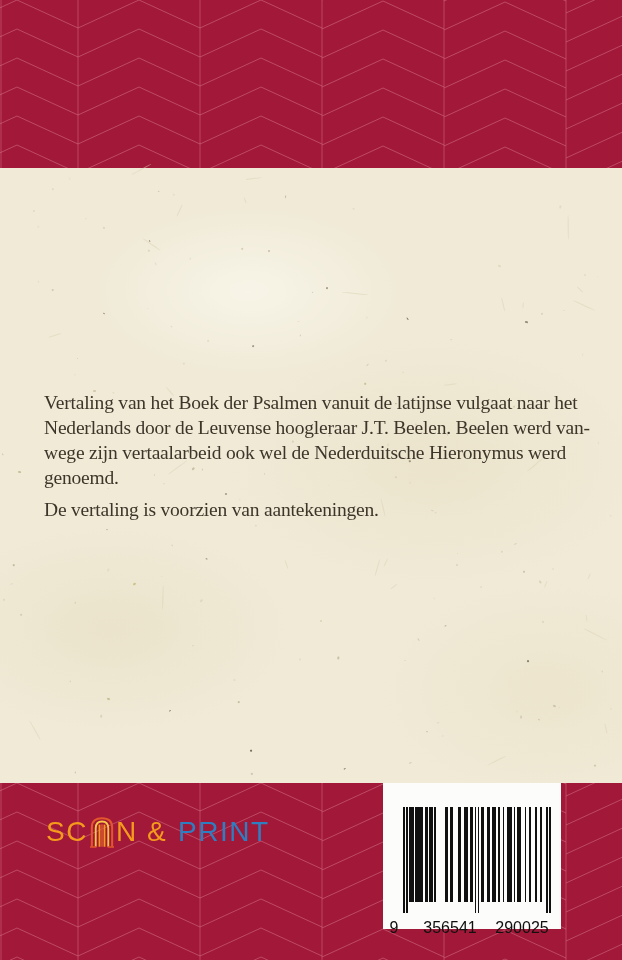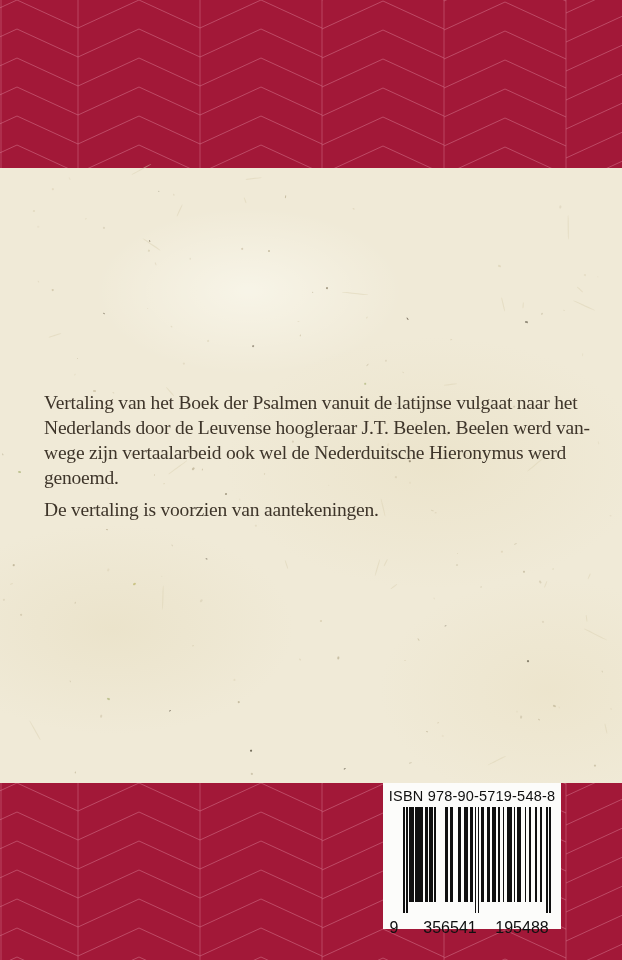--- a/index.html
+++ b/index.html
@@ -236,23 +236,35 @@
         <div class="speck" style="left: 106.961px; top: 530.267px; width: 3.23611px; height: 1.6365px; background: rgb(154, 165, 95); opacity: 0.55; transform: rotate(17.9471deg);"></div>
         <div class="speck" style="left: 17.9529px; top: 302.86px; width: 3.06221px; height: 2.25598px; background: rgb(154, 165, 95); opacity: 0.55; transform: rotate(12.5994deg);"></div>
       </div>
     <p class="blurb p1">Vertaling van het Boek der Psalmen vanuit de latijnse vulgaat naar het
 Nederlands door de Leuvense hoogleraar J.T. Beelen. Beelen werd van-
 wege zijn vertaalarbeid ook wel de Nederduitsche Hieronymus werd
 genoemd.</p>
     <p class="blurb p2">De vertaling is voorzien van aantekeningen.</p>
   </div>
 
+  <div class="logo">
+    <span class="scan">SC</span>
+    <svg class="arch" width="24" height="32" viewBox="0 0 26 34">
+      <path d="M2,33 L2,12 C2,4.5 6.5,2 13,2 C19.5,2 24,4.5 24,12 L24,33" fill="none" stroke="#E2572B" stroke-width="2.2"></path>
+      <path d="M6.2,33 L6.2,13 C6.2,7.5 9,5.6 13,5.6 C17,5.6 19.8,7.5 19.8,13 L19.8,33" fill="none" stroke="#F6C845" stroke-width="2"></path>
+      <line x1="10.3" y1="9" x2="10.3" y2="33" stroke="#F49B1C" stroke-width="2"></line>
+      <line x1="13" y1="8.5" x2="13" y2="33" stroke="#E2572B" stroke-width="1.6"></line>
+      <line x1="15.7" y1="9" x2="15.7" y2="33" stroke="#F49B1C" stroke-width="2"></line>
+      <path d="M0,33.2 L7,33.2 M19,33.2 L26,33.2" stroke="#E2572B" stroke-width="1.6"></path>
+    </svg>
+    <span class="scan">N &amp;</span>
+    <span class="print">PRINT</span>
+  </div>
 
   <div class="barcode-box">
-    <div class="isbn">ISBN 978-90-5719-548-8</div>
     <div class="bars-wrap">
       <svg id="barcode-svg" width="148" height="106" viewBox="0 0 95 68" preserveAspectRatio="none" shape-rendering="crispEdges">
           <rect x="0" y="0" width="1" height="68" fill="#101010"></rect>
           <rect x="2" y="0" width="1" height="68" fill="#101010"></rect>
           <rect x="4" y="0" width="1" height="61" fill="#101010"></rect>
           <rect x="5" y="0" width="1" height="61" fill="#101010"></rect>
           <rect x="6" y="0" width="1" height="61" fill="#101010"></rect>
           <rect x="8" y="0" width="1" height="61" fill="#101010"></rect>
           <rect x="9" y="0" width="1" height="61" fill="#101010"></rect>
           <rect x="10" y="0" width="1" height="61" fill="#101010"></rect>
@@ -294,17 +306,17 @@
           <rect x="75" y="0" width="1" height="61" fill="#101010"></rect>
           <rect x="78" y="0" width="1" height="61" fill="#101010"></rect>
           <rect x="81" y="0" width="1" height="61" fill="#101010"></rect>
           <rect x="85" y="0" width="1" height="61" fill="#101010"></rect>
           <rect x="88" y="0" width="1" height="61" fill="#101010"></rect>
           <rect x="92" y="0" width="1" height="68" fill="#101010"></rect>
           <rect x="94" y="0" width="1" height="68" fill="#101010"></rect>
         </svg>
       <span class="bdigit d0">9</span>
       <span class="bdigit d1">356541</span>
-      <span class="bdigit d2">195488</span>
+      <span class="bdigit d2">290025</span>
     </div>
   </div>
 
 </div>
 
 </body></html>

